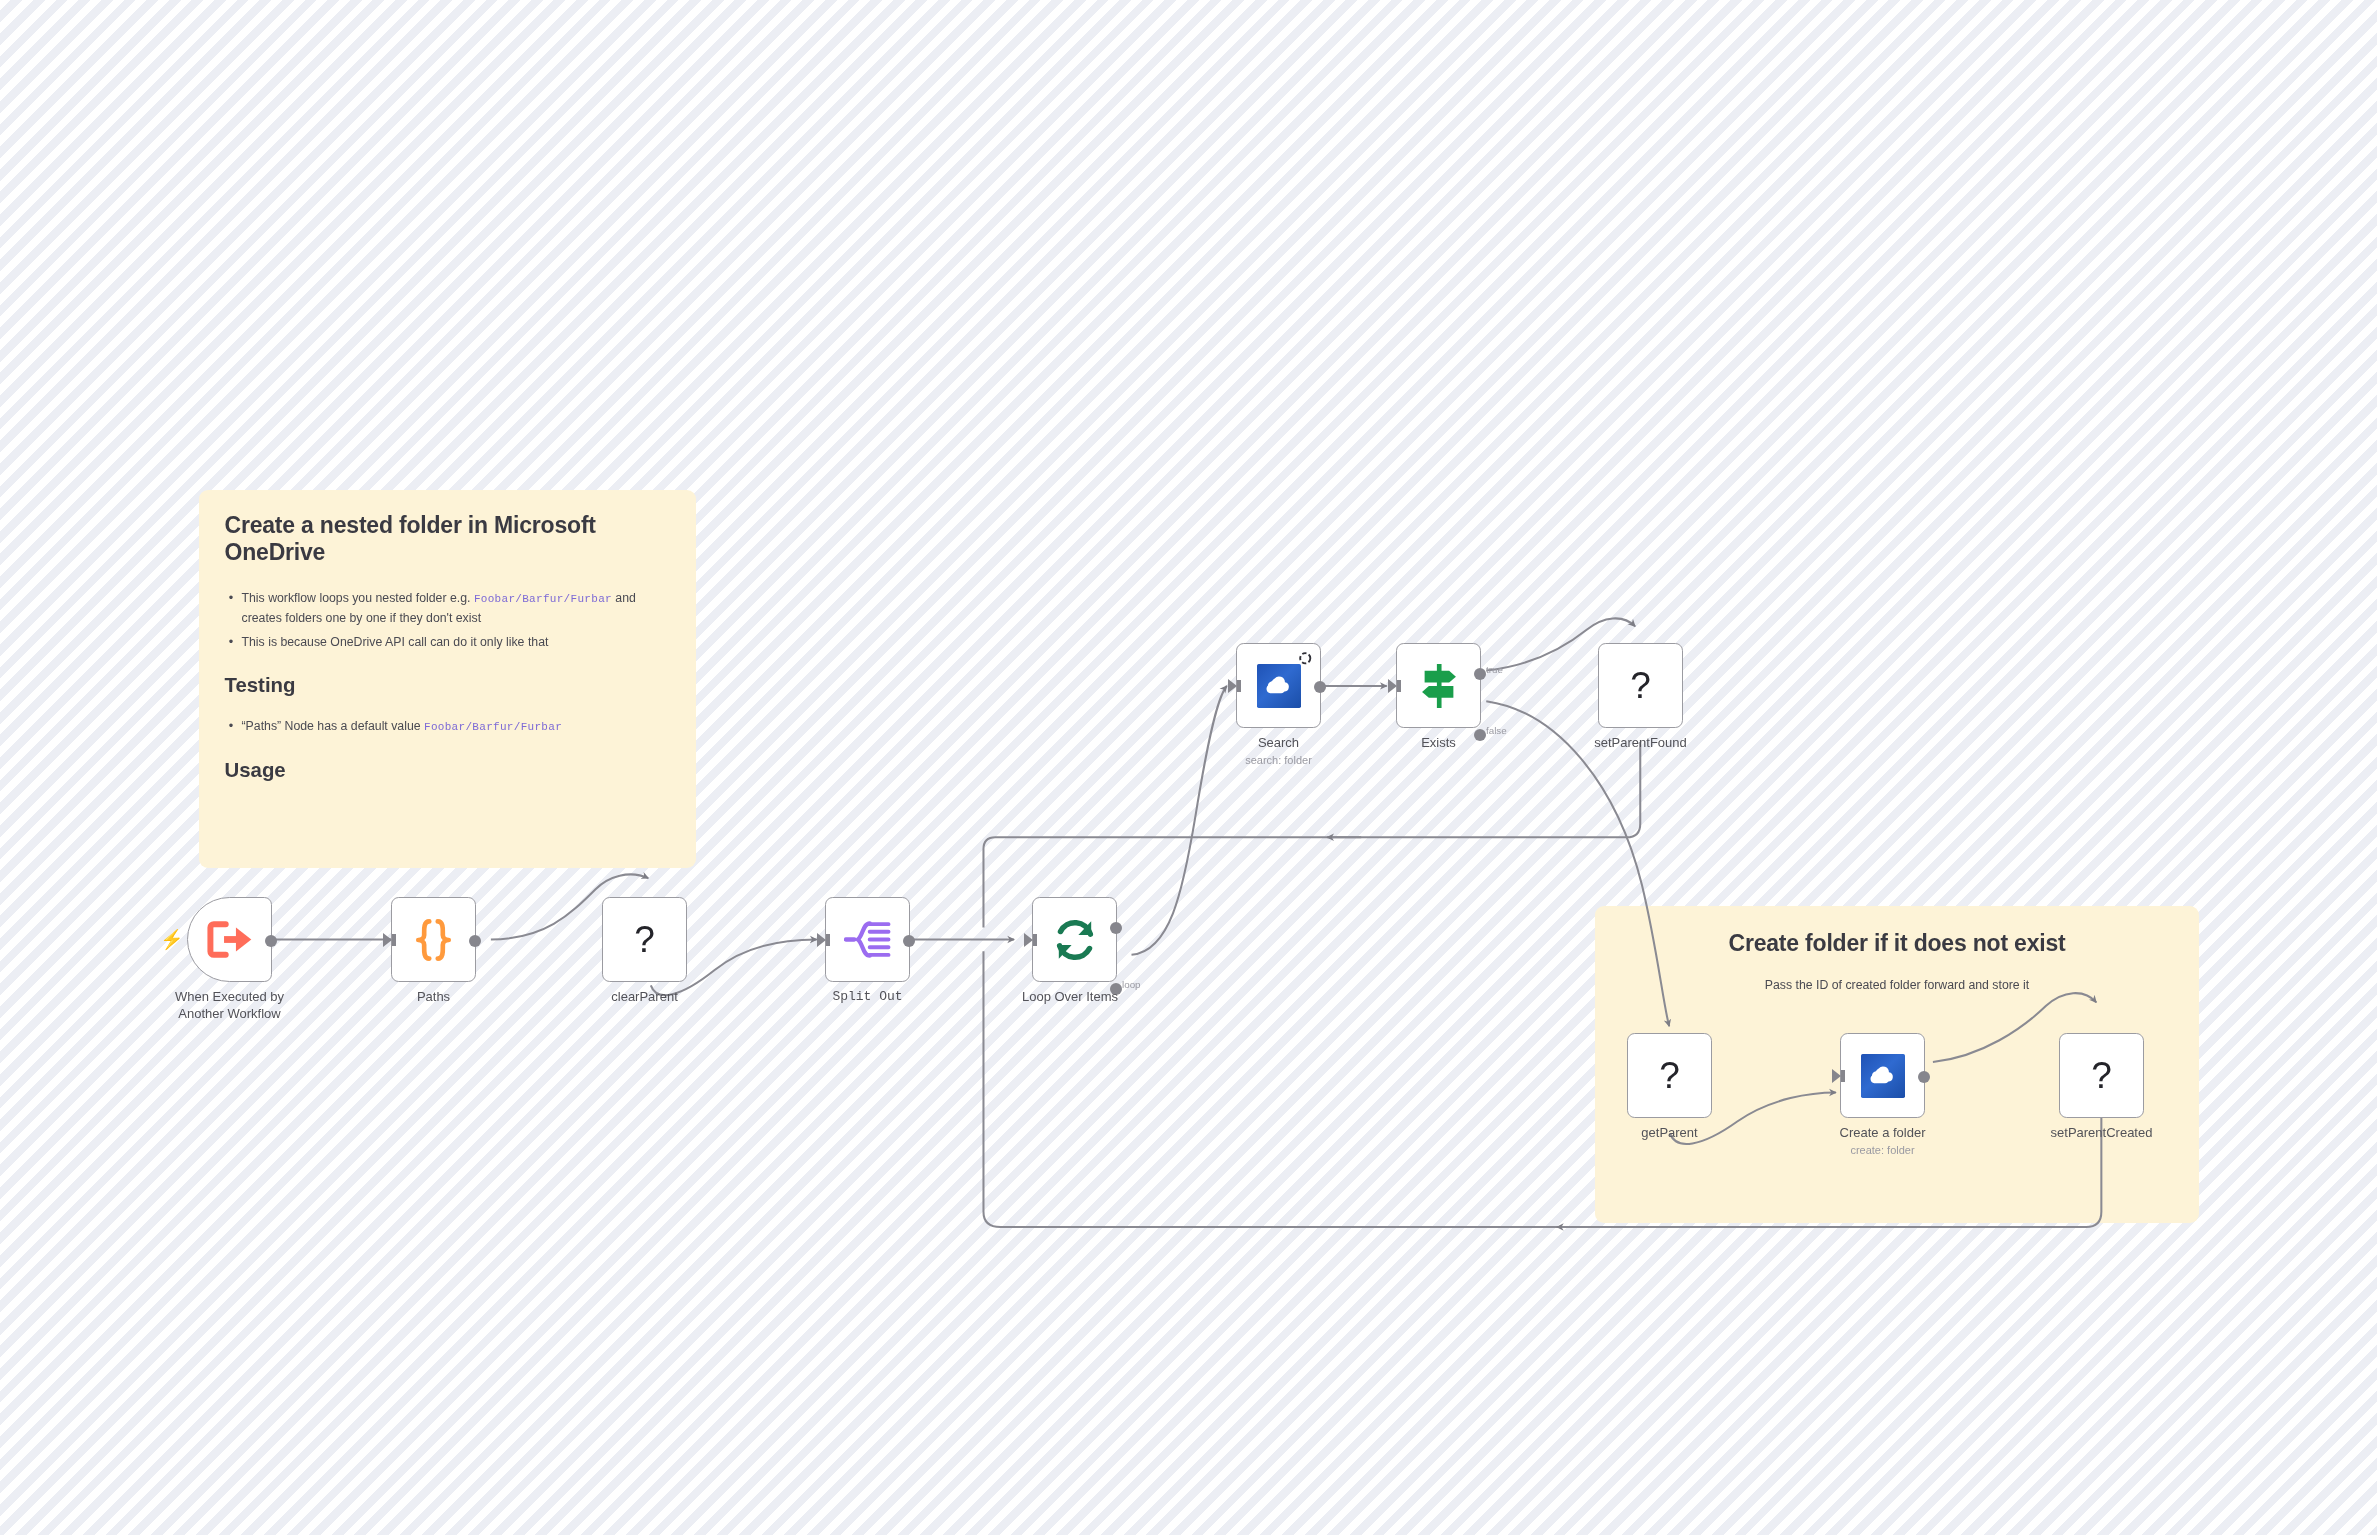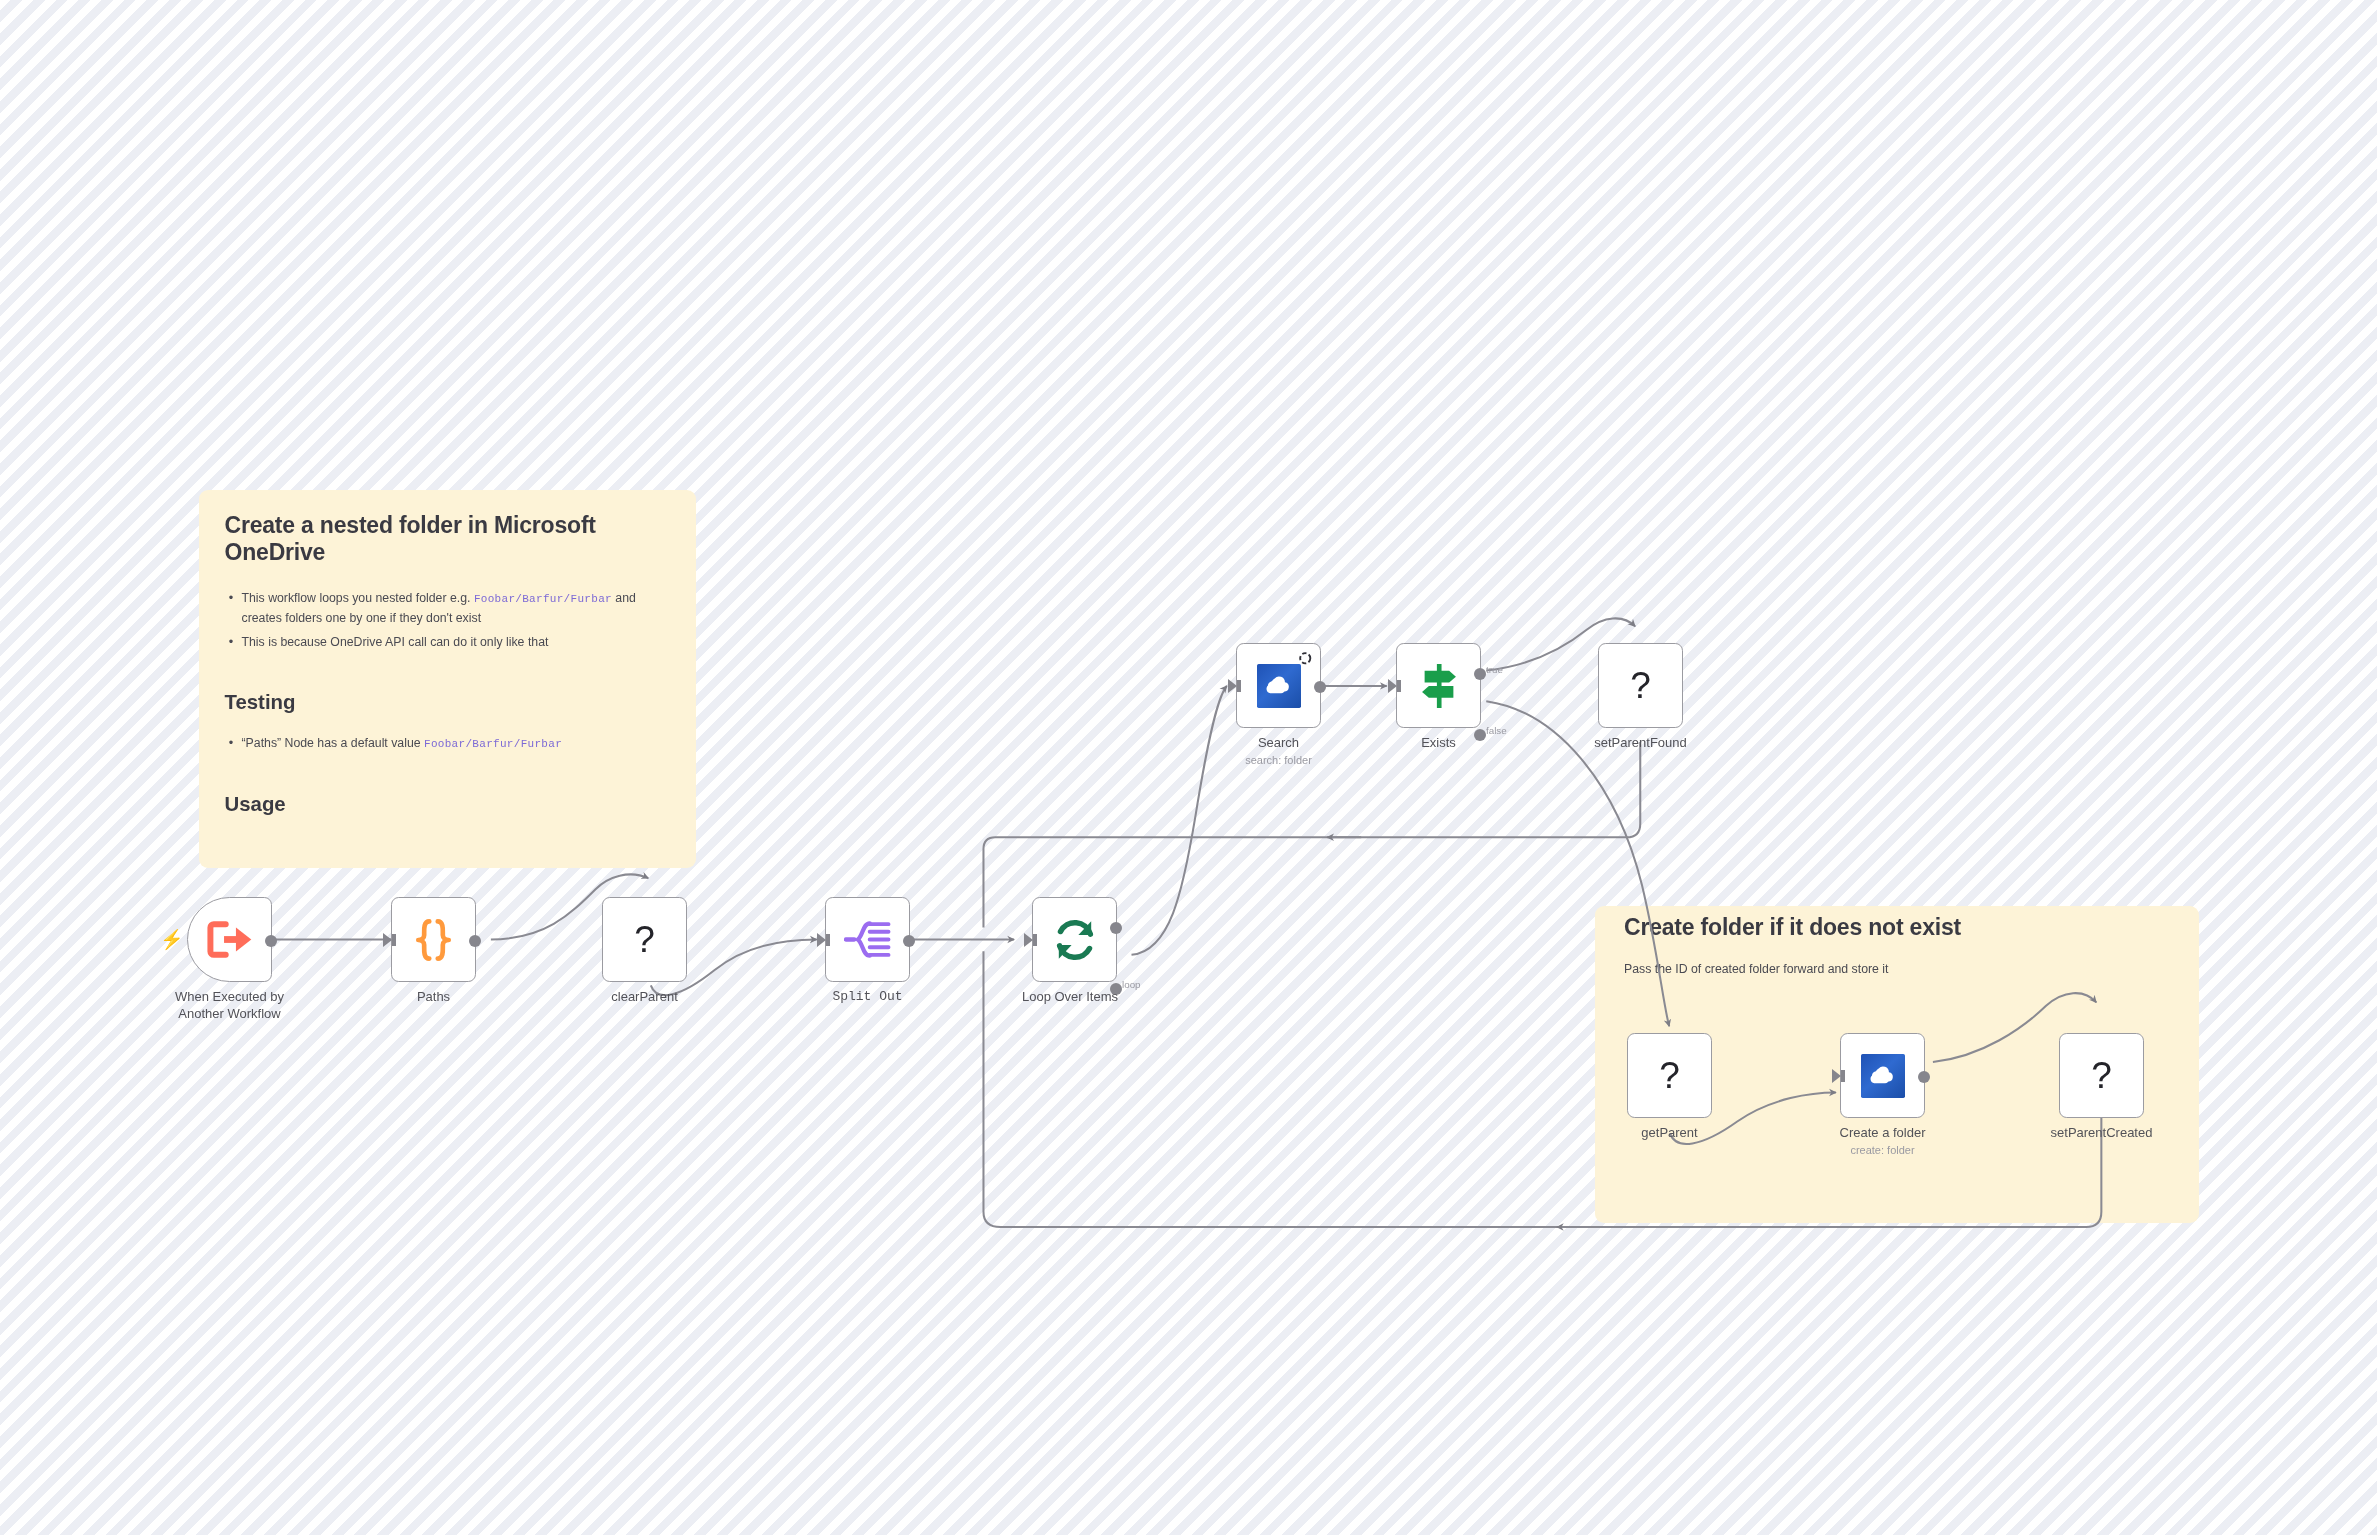--- a/index.html
+++ b/index.html
@@ -44,21 +44,21 @@
     font-size: 23px;
     font-weight: bold;
     color: #3a3a42;
     letter-spacing: -0.2px;
     margin-bottom: 22px;
   }
   .sticky h2 {
     font-size: 20.4px;
     font-weight: bold;
     color: #3a3a42;
-    margin-top: 39px;
+    margin-top: 22px;
     margin-bottom: 19px;
   }
   .sticky ul { list-style: none; }
   .sticky li {
     font-size: 12.3px;
     color: #4a4a52;
     line-height: 1.65;
     position: relative;
     padding-left: 17px;
     margin-bottom: 3.4px;
@@ -245,21 +245,21 @@
     </ul>
     <h2>Testing</h2>
     <ul>
       <li>
         <span>“Paths” Node has a default value </span><code>Foobar/Barfur/Furbar</code>
       </li>
     </ul>
     <h2>Usage</h2>
   </div>
 
-  <div class="sticky" id="sticky-create-folder" style="left:1595px; top:906px; width:604px; height:317px; padding:8px 29px;">
+  <div class="sticky" id="sticky-create-folder" style="left:1595px; top:906px; width:604px; height:317px; padding:24px 29px;text-align:center;">
     <h1 style="margin-bottom:19px;">Create folder if it does not exist</h1>
     <p class="note-para">Pass the ID of created folder forward and store it</p>
   </div>
 
   <div class="node" style="left:187px; top:897px;">
     <div class="node-box trigger">
       <span class="lightning">⚡</span>
       <svg width="46" height="41" viewBox="0 0 54 48">
         <path d="M22,6 L8,6 A4,4 0 0 0 4,10 L4,38 A4,4 0 0 0 8,42 L22,42" fill="none" stroke="#ff6d5a" stroke-width="7" stroke-linecap="round"></path>
         <path d="M20,24 L40,24" stroke="#ff6d5a" stroke-width="8" stroke-linecap="butt"></path>

